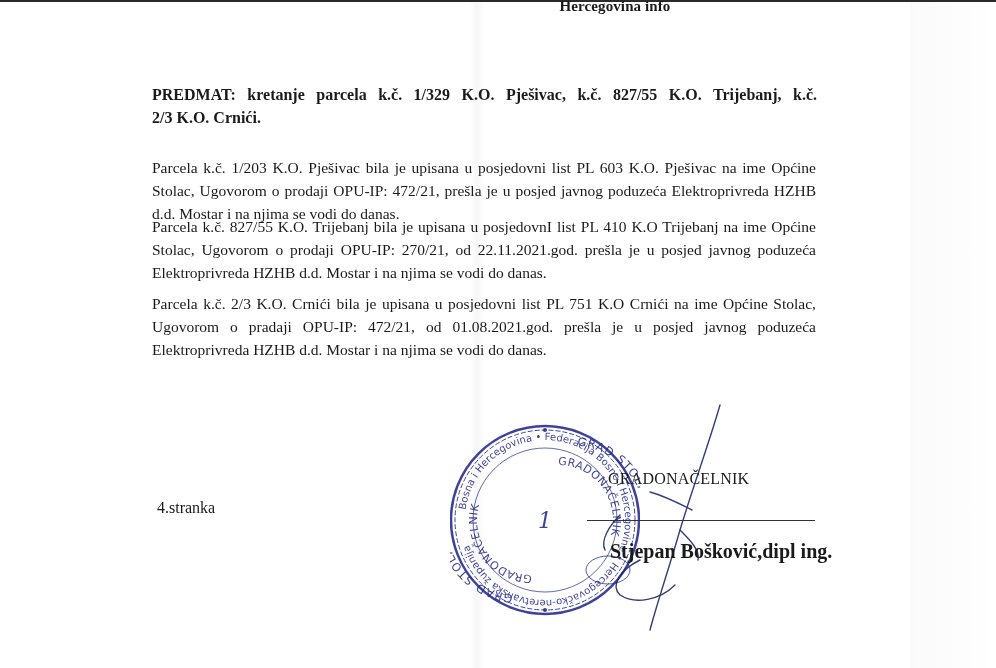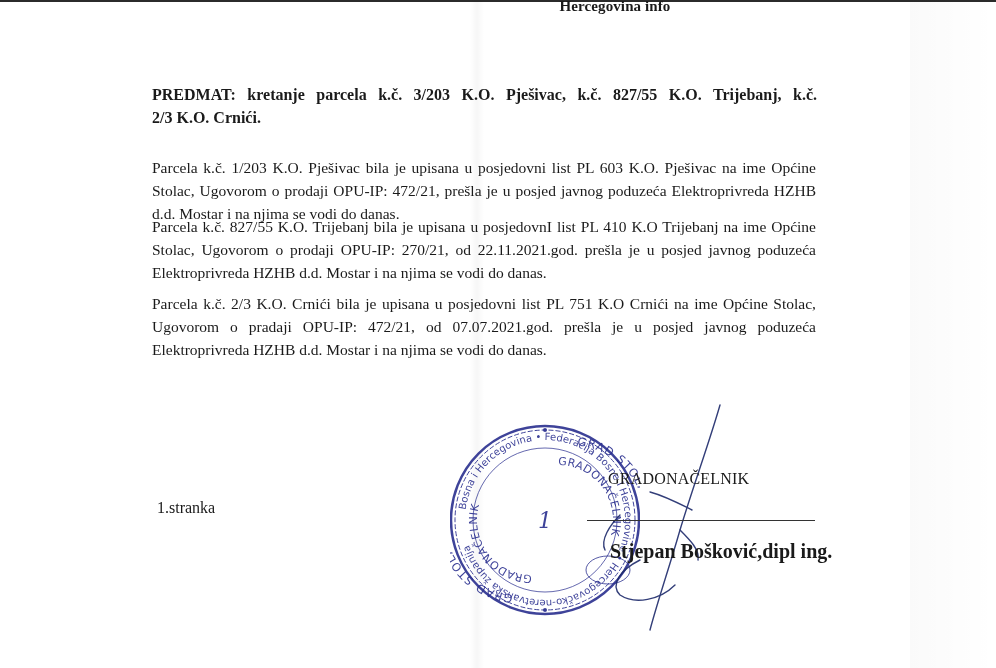--- a/index.html
+++ b/index.html
@@ -106,27 +106,27 @@
 </head>
 <body>
 
 <div class="top-border"></div>
 <div class="fold-shade"></div>
 <div class="right-shade"></div>
 
 <div class="header-title">Hercegovina info</div>
 
 <div class="subject">
-  <span class="subject-line1">PREDMAT: kretanje parcela k.č. 3/203 K.O. Pješivac, k.č. 827/55 K.O. Trijebanj, k.č.</span>
+  <span class="subject-line1">PREDMAT: kretanje parcela k.č. 1/329 K.O. Pješivac, k.č. 827/55 K.O. Trijebanj, k.č.</span>
   <span>2/3 K.O. Crnići.</span>
 </div>
 
 <div class="paragraph p1">Parcela k.č. 1/203 K.O. Pješivac bila je upisana u posjedovni list PL 603 K.O. Pješivac na ime Općine Stolac, Ugovorom o prodaji OPU-IP: 472/21, prešla je u posjed javnog poduzeća Elektroprivreda HZHB d.d. Mostar i na njima se vodi do danas.</div>
 <div class="paragraph p2">Parcela k.č. 827/55 K.O. Trijebanj bila je upisana u posjedovnI list PL 410 K.O Trijebanj na ime Općine Stolac, Ugovorom o prodaji OPU-IP: 270/21, od 22.11.2021.god. prešla je u posjed javnog poduzeća Elektroprivreda HZHB d.d. Mostar i na njima se vodi do danas.</div>
-<div class="paragraph p3">Parcela k.č. 2/3 K.O. Crnići bila je upisana u posjedovni list PL 751 K.O Crnići na ime Općine Stolac, Ugovorom o pradaji OPU-IP: 472/21, od 07.07.2021.god. prešla je u posjed javnog poduzeća Elektroprivreda HZHB d.d. Mostar i na njima se vodi do danas.</div>
+<div class="paragraph p3">Parcela k.č. 2/3 K.O. Crnići bila je upisana u posjedovni list PL 751 K.O Crnići na ime Općine Stolac, Ugovorom o pradaji OPU-IP: 472/21, od 01.08.2021.god. prešla je u posjed javnog poduzeća Elektroprivreda HZHB d.d. Mostar i na njima se vodi do danas.</div>
 
 <svg class="stamp" viewBox="0 0 190 220" xmlns="http://www.w3.org/2000/svg">
   <defs>
     <path id="outerArc" d="M 95,110 m -80,0 a 80,80 0 1,1 160,0 a 80,80 0 1,1 -160,0"></path>
     <path id="innerArcL" d="M 70,185 A 62,62 0 0,1 70,35"></path>
     <path id="innerArcR" d="M 120,35 A 62,62 0 0,1 120,185"></path>
     <path id="innerArcL2" d="M 82,165 A 45,45 0 0,1 82,55"></path>
     <path id="innerArcR2" d="M 108,55 A 45,45 0 0,1 108,165"></path>
   </defs>
   <g fill="none" stroke="#2a2f8f" opacity="0.9">
@@ -165,14 +165,14 @@
     <path d="M 60 160 C 40 170, 30 185, 40 195 C 55 205, 80 200, 95 185"></path>
     <path d="M 40 115 C 30 125, 20 140, 25 150"></path>
   </g>
 </svg>
 
 <div class="sig-title">GRADONAČELNIK</div>
 <div class="sig-line"></div>
 <div class="sig-name">Stjepan Bošković,dipl ing.</div>
 
 <div class="delivered">
-  <div>1.stranka</div>
+  <div>4.stranka</div>
 </div>
 
 </body></html>

